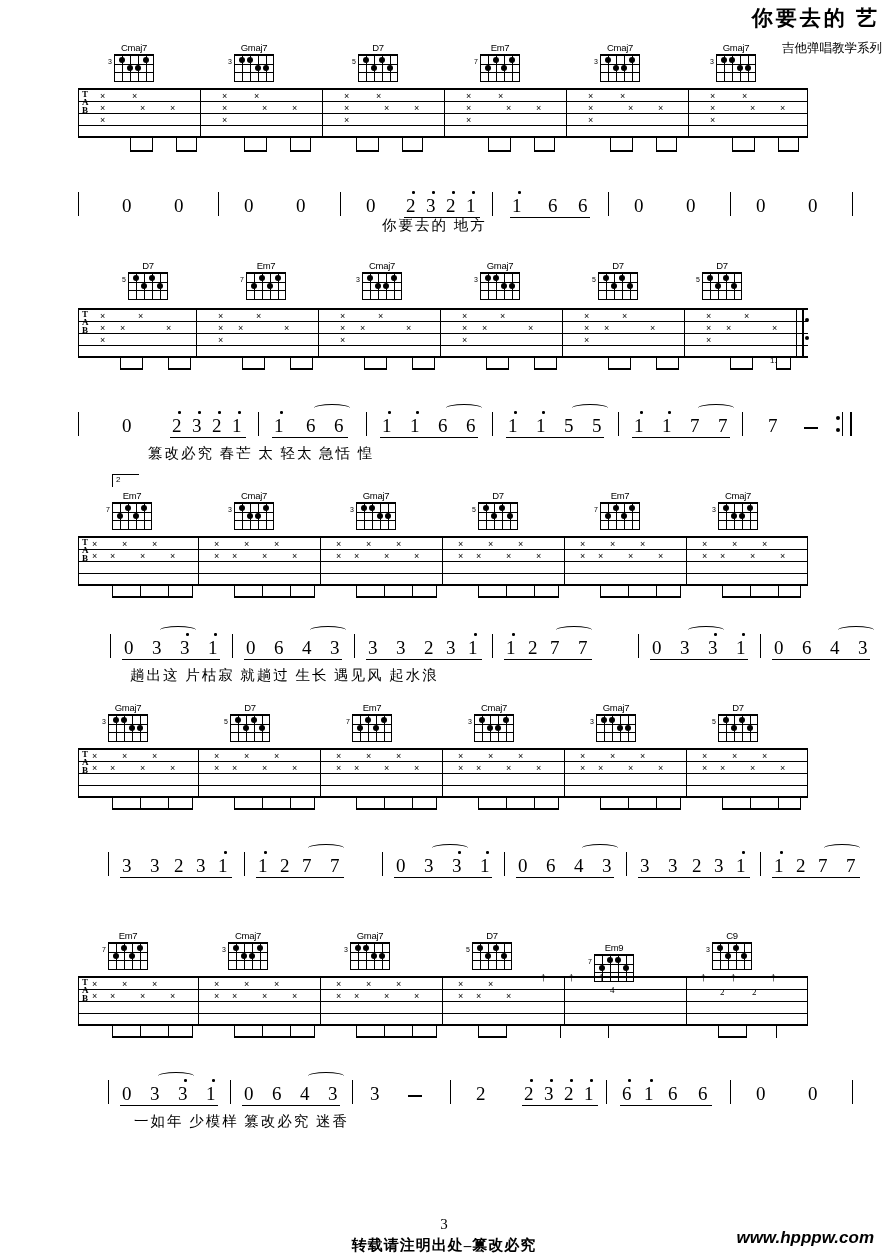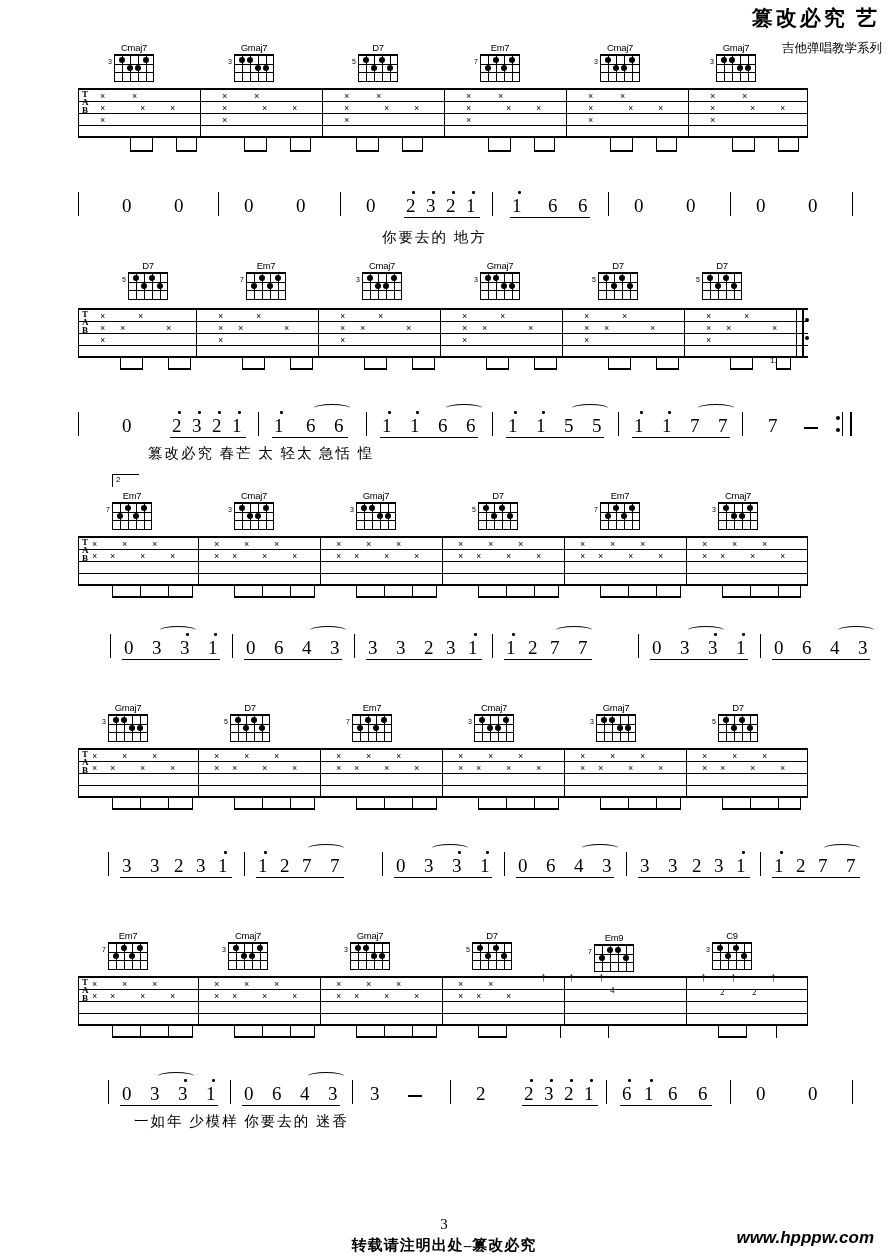--- a/index.html
+++ b/index.html
@@ -64,21 +64,21 @@
   
   .pagenum{position:absolute;left:0;width:888px;text-align:center;top:1216px;font-size:15px;}
   .footnote{position:absolute;left:0;width:888px;text-align:center;top:1236px;font-size:15px;font-weight:bold;letter-spacing:1px;}
   .site{position:absolute;right:14px;top:1228px;font-family:"Liberation Sans",sans-serif;font-size:17px;font-weight:bold;font-style:italic;}
 </style>
 </head>
 <body>
 
 <div class="sheet">
 
-  <div class="hdr-title">篡改必究 艺</div>
+  <div class="hdr-title">你要去的 艺</div>
   <div class="hdr-sub">吉他弹唱教学系列</div>
 
   <div class="system" style="top:36px;height:200px;">
 
     <div class="chordbox" style="left:112px;top:6px;">
       <div class="chordname">Cmaj7</div>
       <div class="grid">
           <span class="fretnum">3</span>
         <span class="v" style="left:7px"></span>
           <span class="v" style="left:15px"></span>
@@ -292,21 +292,21 @@
       <span class="nt" style="left:500px;top:0">6</span>
       <span class="ubar" style="left:432px;top:21px;width:80px"></span>
       <span class="vbar" style="left:530px;top:-4px;height:24px"></span>
       <span class="nt" style="left:556px;top:0">0</span>
       <span class="nt" style="left:608px;top:0">0</span>
       <span class="vbar" style="left:652px;top:-4px;height:24px"></span>
       <span class="nt" style="left:678px;top:0">0</span>
       <span class="nt" style="left:730px;top:0">0</span>
       <span class="vbar" style="left:774px;top:-4px;height:24px"></span>
     </div>
-    <div class="lyrics" style="left:382px;top:192px;">你要去的 地方</div>
+    <div class="lyrics" style="left:382px;top:180px;">你要去的 地方</div>
   </div>
 
   <div class="system" style="top:256px;height:210px;">
     <div class="chordbox" style="left:126px;top:4px;">
       <div class="chordname">D7</div>
       <div class="grid">
           <span class="fretnum">5</span>
         <span class="v" style="left:7px"></span>
           <span class="v" style="left:15px"></span>
           <span class="v" style="left:23px"></span>
@@ -793,20 +793,21 @@
       <span class="ubar" style="left:572px;top:21px;width:98px"></span>
       <span class="slur" style="left:610px;top:-12px;width:36px"></span>
       <span class="vbar" style="left:682px;top:-4px;height:24px"></span>
       <span class="nt" style="left:696px;top:0">0</span>
       <span class="nt" style="left:724px;top:0">6</span>
       <span class="nt" style="left:752px;top:0">4</span>
       <span class="nt" style="left:780px;top:0">3</span>
       <span class="ubar" style="left:694px;top:21px;width:98px"></span>
       <span class="slur" style="left:760px;top:-12px;width:36px"></span>
     </div>
+    <div class="lyrics" style="left:130px;top:196px;">趟出这 片枯寂 就趟过 生长 遇见风 起水浪</div>
   </div>
 
   <div class="system" style="top:698px;height:220px;">
     <div class="chordbox" style="left:106px;top:4px;">
       <div class="chordname">Gmaj7</div>
       <div class="grid">
           <span class="fretnum">3</span>
         <span class="v" style="left:7px"></span>
           <span class="v" style="left:15px"></span>
           <span class="v" style="left:23px"></span>
@@ -1104,21 +1105,21 @@
           <span class="v" style="left:23px"></span>
           <span class="v" style="left:31px"></span>
         <span class="h" style="top:8px"></span>
           <span class="h" style="top:16px"></span>
         <span class="dot" style="left:4px;top:1px"></span>
           <span class="dot" style="left:12px;top:9px"></span>
           <span class="dot" style="left:20px;top:1px"></span>
           <span class="dot" style="left:28px;top:9px"></span>
       </div>
     </div>
-    <div class="chordbox" style="left:592px;top:6px;">
+    <div class="chordbox" style="left:592px;top:16px;">
       <div class="chordname">Em9</div>
       <div class="grid">
           <span class="fretnum">7</span>
         <span class="v" style="left:7px"></span>
           <span class="v" style="left:15px"></span>
           <span class="v" style="left:23px"></span>
           <span class="v" style="left:31px"></span>
         <span class="h" style="top:8px"></span>
           <span class="h" style="top:16px"></span>
         <span class="dot" style="left:4px;top:9px"></span>
@@ -1263,19 +1264,19 @@
       <span class="nt" style="left:566px;top:0">1</span>
         <span class="dotu" style="left:572px;top:-5px"></span>
       <span class="nt" style="left:590px;top:0">6</span>
       <span class="nt" style="left:620px;top:0">6</span>
       <span class="ubar" style="left:542px;top:21px;width:92px"></span>
       <span class="vbar" style="left:652px;top:-4px;height:24px"></span>
       <span class="nt" style="left:678px;top:0">0</span>
       <span class="nt" style="left:730px;top:0">0</span>
       <span class="vbar" style="left:774px;top:-4px;height:24px"></span>
     </div>
-    <div class="lyrics" style="left:134px;top:186px;">一如年 少模样 你要去的 迷香</div>
+    <div class="lyrics" style="left:134px;top:186px;">一如年 少模样 篡改必究 迷香</div>
   </div>
 
   <div class="pagenum">3</div>
   <div class="footnote">转载请注明出处–篡改必究</div>
   <div class="site">www.hpppw.com</div>
 </div>
 
 </body></html>

